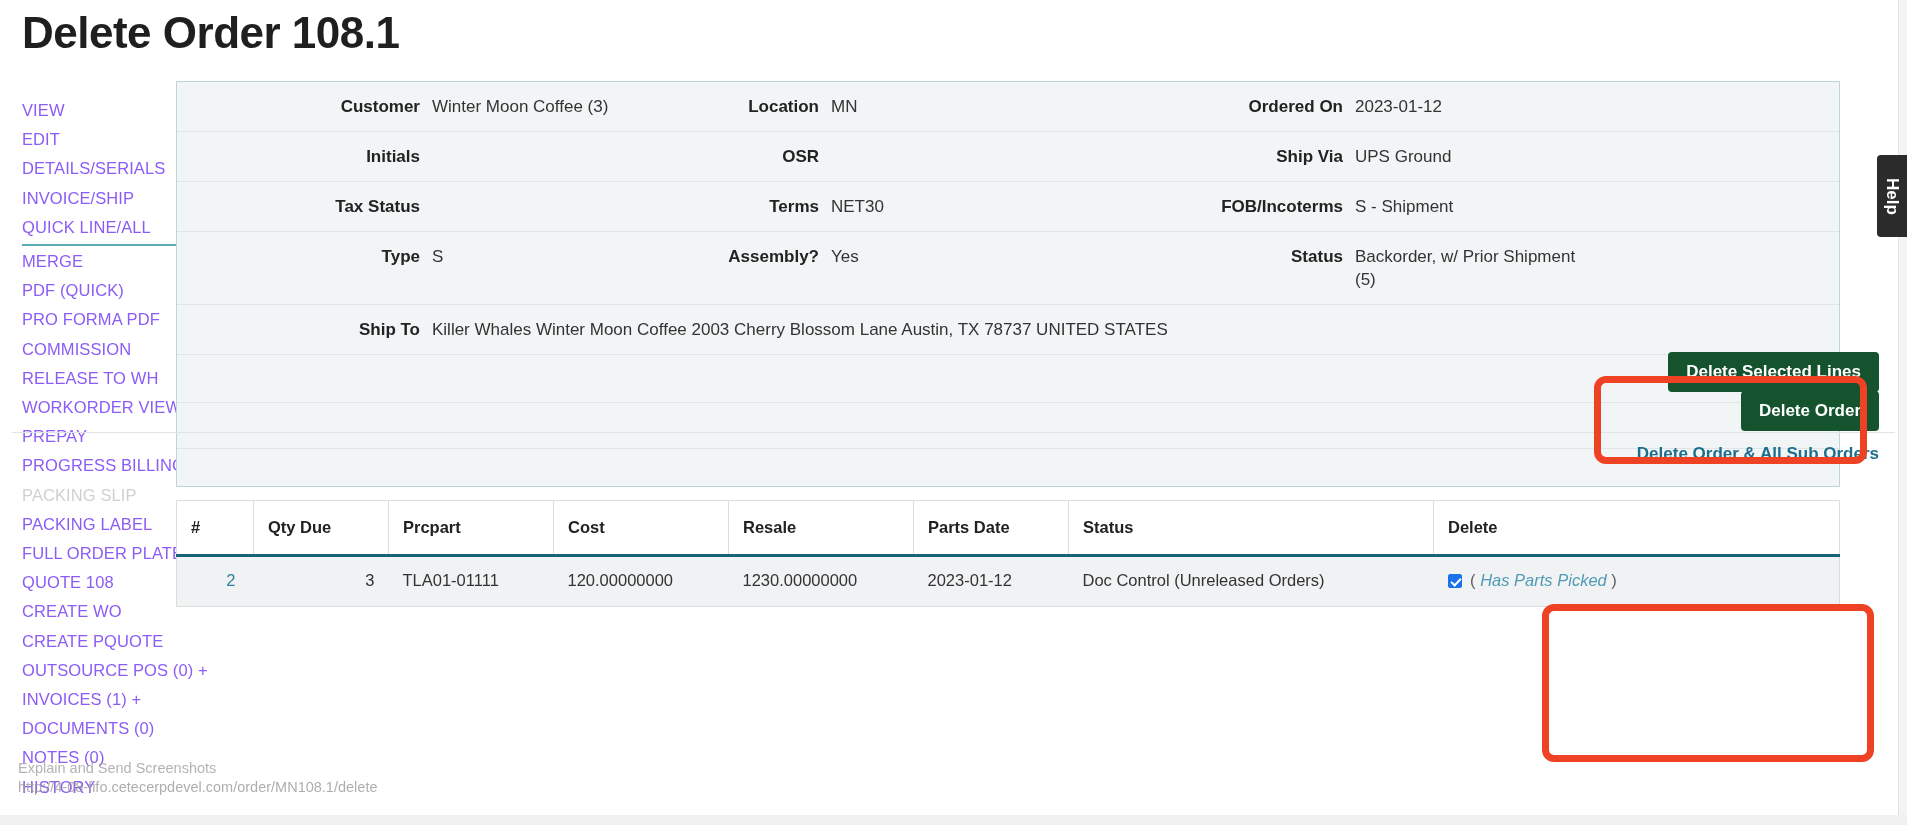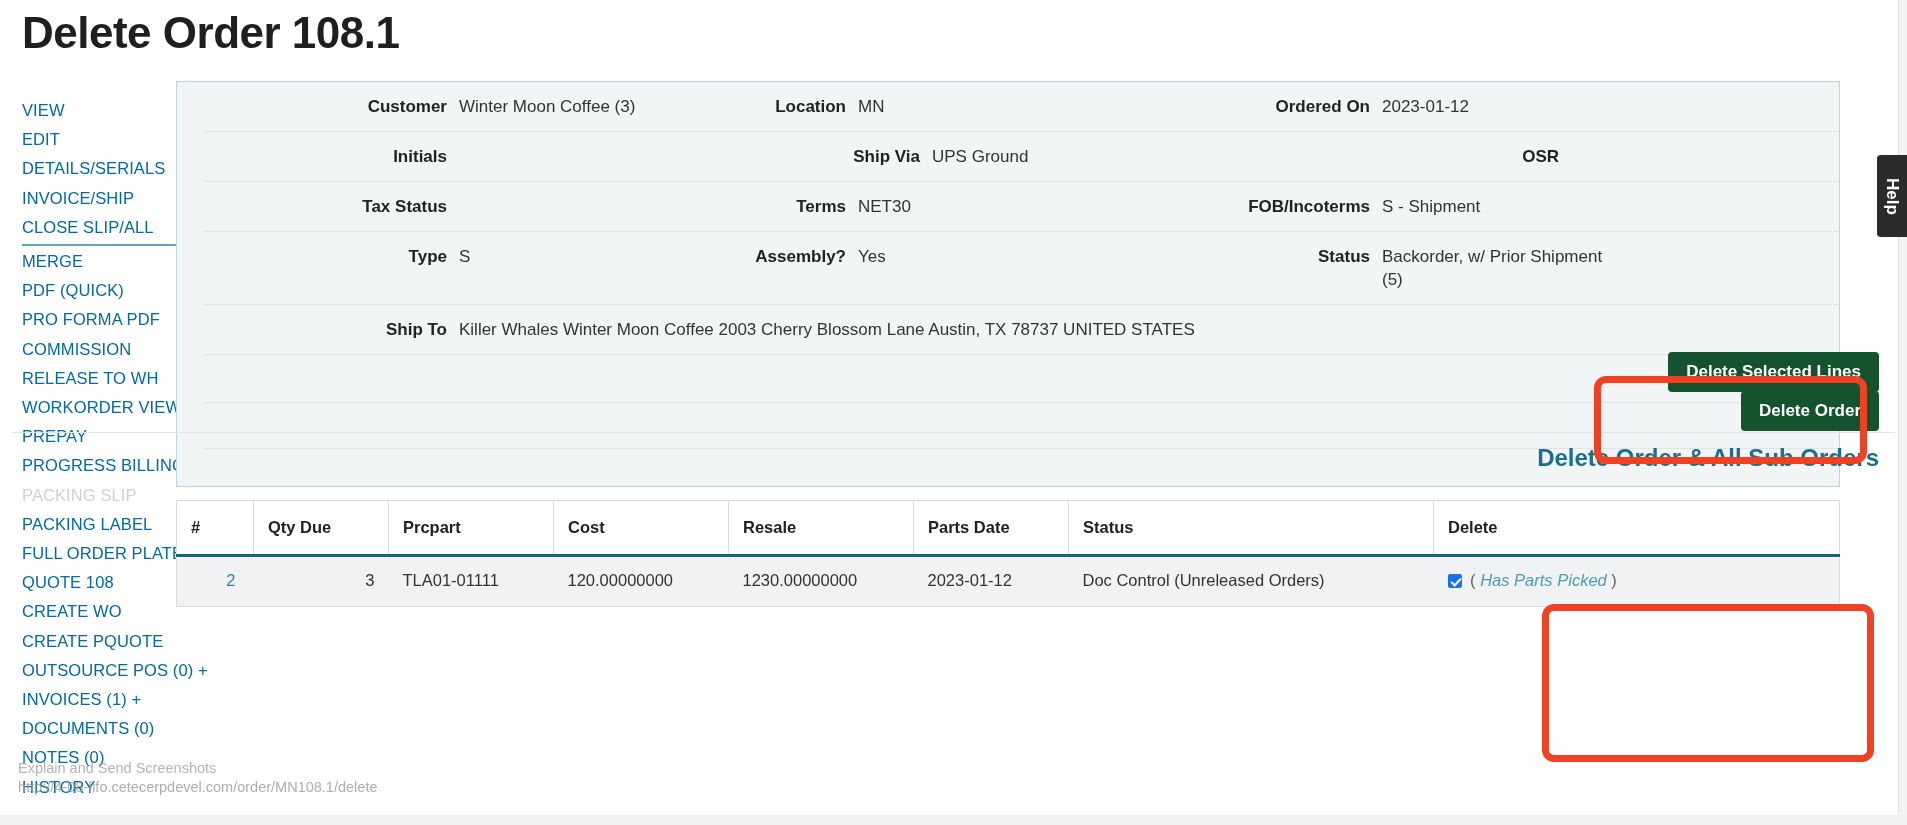--- a/index.html
+++ b/index.html
@@ -27,21 +27,21 @@
   
   #sidebar {
     position: absolute;
     left: 22px;
     top: 96px;
     width: 178px;
   }
   .side-item {
     font-size: 16.5px;
     line-height: 29.2px;
-    color: #0369a1;
+    color: #8b5cf6;
     white-space: nowrap;
     cursor: pointer;
     letter-spacing: 0.1px;
   }
   .side-item.disabled {
     color: #d0d0d0;
     cursor: default;
   }
   .side-item.divided {
     border-bottom: 2px solid #5aa9b5;
@@ -52,21 +52,20 @@
   
   #info-panel {
     position: absolute;
     left: 176px;
     top: 81px;
     width: 1664px;
     height: 406px;
     background: #f1f5f6;
     border: 1px solid #bcd6dc;
     box-sizing: border-box;
-    padding-left: 27px;
   }
   .info-row {
     display: flex;
     align-items: flex-start;
     border-bottom: 1px solid #dfe4e5;
     box-sizing: border-box;
     padding: 0;
   }
   .info-row:last-child { border-bottom: none; }
   .cell {
@@ -137,21 +136,21 @@
   #delete-order-button {
     position: absolute;
     right: 28px;
     top: 391px;
     z-index: 4;
   }
   #sub-orders-link {
     position: absolute;
     right: 28px;
     top: 444px;
-    font-size: 24px;
+    font-size: 17px;
     font-weight: bold;
     color: #1c6f8c;
     cursor: pointer;
     z-index: 4;
   }
   #link-sep {
     position: absolute;
     left: 12px;
     right: 12px;
     top: 432px;
@@ -296,21 +295,21 @@
 </head>
 <body>
 
 <div id="page-title">Delete Order 108.1</div>
 
 <nav id="sidebar">
     <div class="side-item">VIEW</div>
     <div class="side-item">EDIT</div>
     <div class="side-item">DETAILS/SERIALS</div>
     <div class="side-item">INVOICE/SHIP</div>
-    <div class="side-item divided">CLOSE SLIP/ALL</div>
+    <div class="side-item divided">QUICK LINE/ALL</div>
     <div class="side-item">MERGE</div>
     <div class="side-item">PDF (QUICK)</div>
     <div class="side-item">PRO FORMA PDF</div>
     <div class="side-item">COMMISSION</div>
     <div class="side-item">RELEASE TO WH</div>
     <div class="side-item">WORKORDER VIEW +</div>
     <div class="side-item">PREPAY</div>
     <div class="side-item">PROGRESS BILLING</div>
     <div class="side-item disabled">PACKING SLIP</div>
     <div class="side-item">PACKING LABEL</div>
@@ -341,27 +340,27 @@
       <div class="val">2023-01-12</div>
     </div>
   </div>
 
 
   <div class="info-row">
     <div class="cell c1 row-pad">
       <div class="lbl">Initials</div>
       <div class="val"></div>
     </div>
+    <div class="cell c2 row-pad">
+      <div class="lbl">OSR</div>
+      <div class="val"></div>
+    </div>
     <div class="cell c3 row-pad">
       <div class="lbl">Ship Via</div>
       <div class="val">UPS Ground</div>
-    </div>
-    <div class="cell c2 row-pad">
-      <div class="lbl">OSR</div>
-      <div class="val"></div>
     </div>
   </div>
 
   <div class="info-row">
     <div class="cell c1 row-pad">
       <div class="lbl">Tax Status</div>
       <div class="val"></div>
     </div>
     <div class="cell c2 row-pad">
       <div class="lbl">Terms</div>

